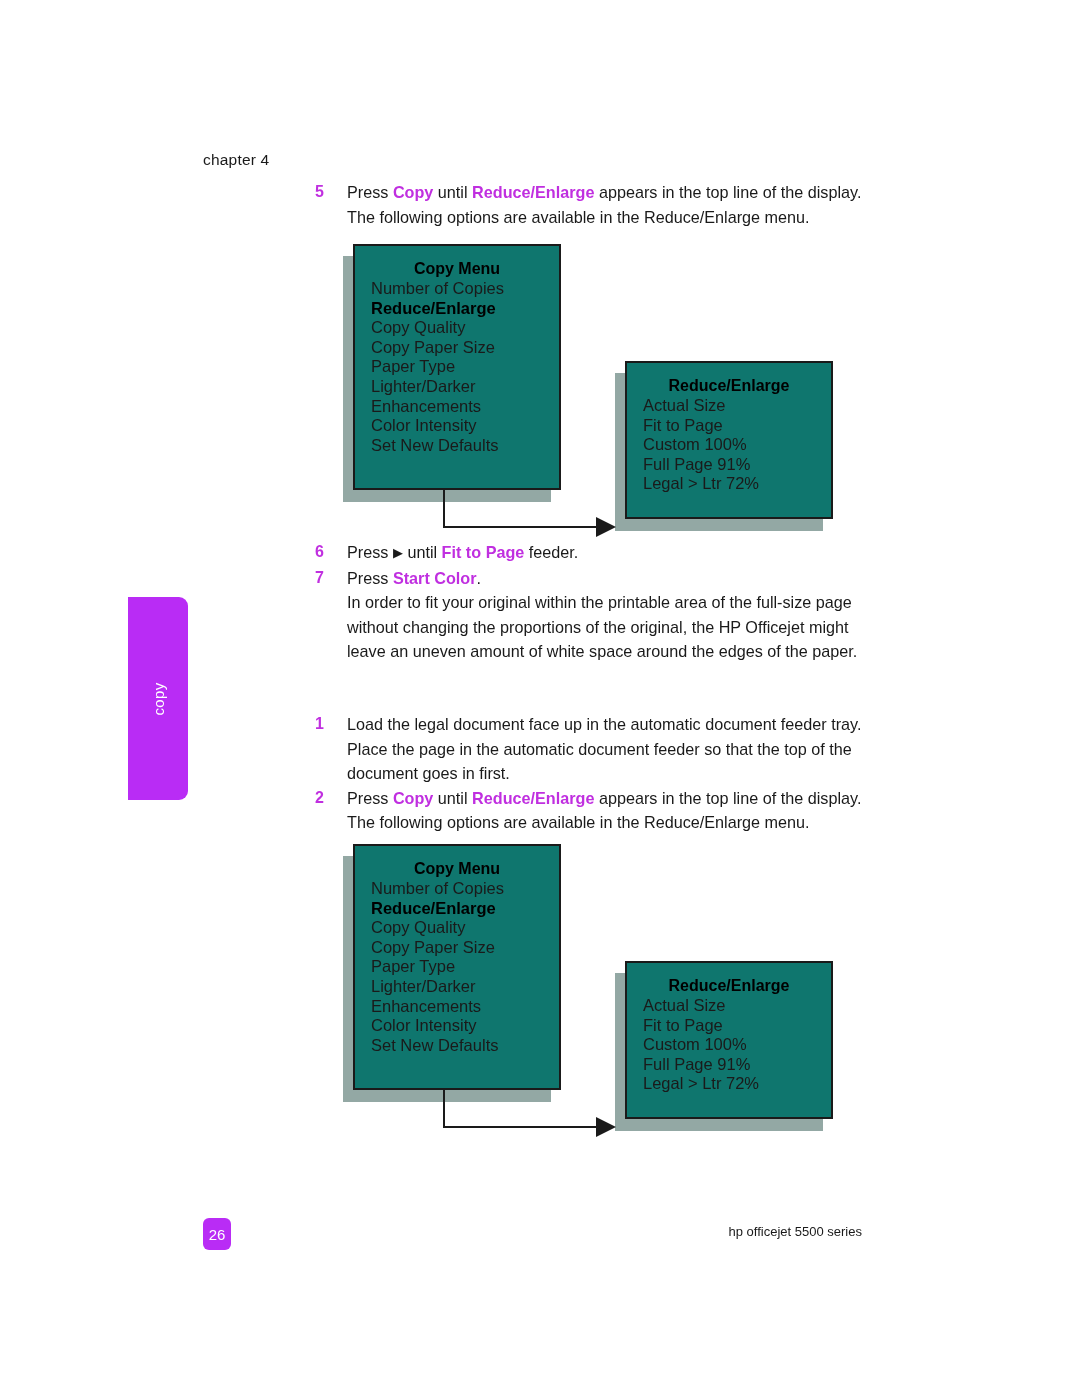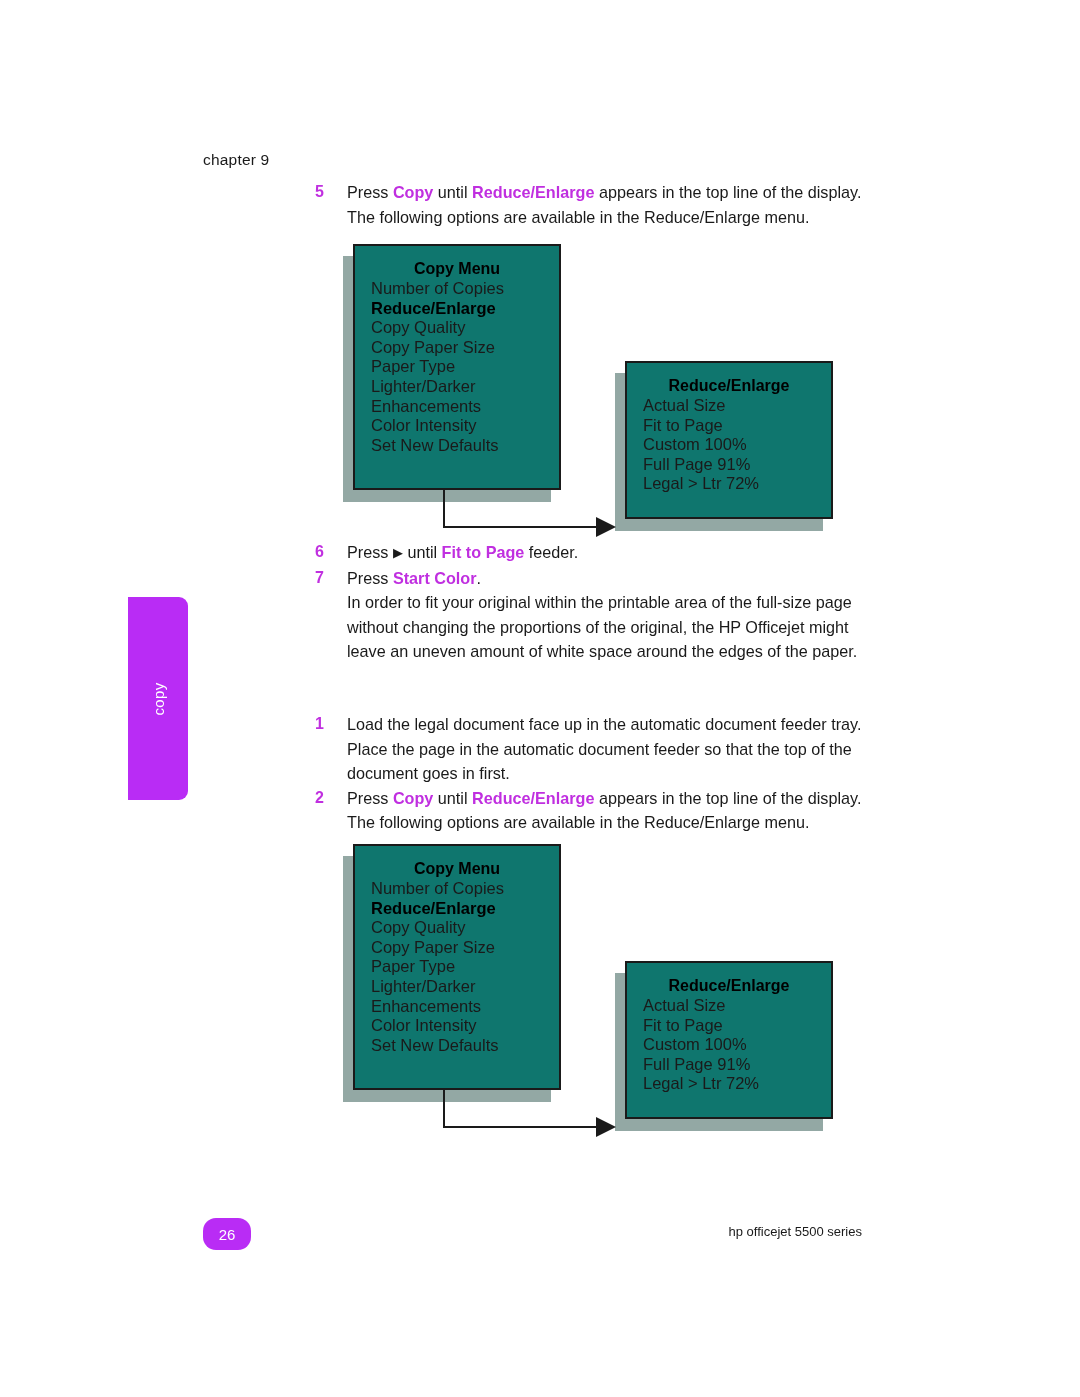--- a/index.html
+++ b/index.html
@@ -183,44 +183,44 @@
     border-top: 10px solid transparent;
     border-bottom: 10px solid transparent;
     border-left: 20px solid #1a1a1a;
   }
 
   
   .page-badge {
     position: absolute;
     left: 203px;
     top: 1218px;
-    width: 48px;
+    width: 28px;
     height: 32px;
     background: #b92cf5;
-    border-radius: 13px;
+    border-radius: 6px;
     color: #ffffff;
     font-size: 15px;
     display: flex;
     align-items: center;
     justify-content: center;
   }
   .footer-right {
     position: absolute;
     right: 218px;
     top: 1224px;
     font-size: 13px;
     color: #1a1a1a;
   }
 </style>
 </head>
 <body>
 
 <div class="page">
 
-  <div class="chapter-label">chapter 9</div>
+  <div class="chapter-label">chapter 4</div>
 
   <div class="side-tab">
     <span class="side-tab-label">copy</span>
   </div>
 
   <div class="steps block-5">
       <div class="step">
         <div class="step-num">5</div>
         <div class="step-body"><span>Press </span><span class="ui">Copy</span><span> until </span><span class="ui">Reduce/Enlarge</span><span> appears in the top line of the display.</span><br><span>The following options are available in the Reduce/Enlarge menu.</span></div>
       </div>

